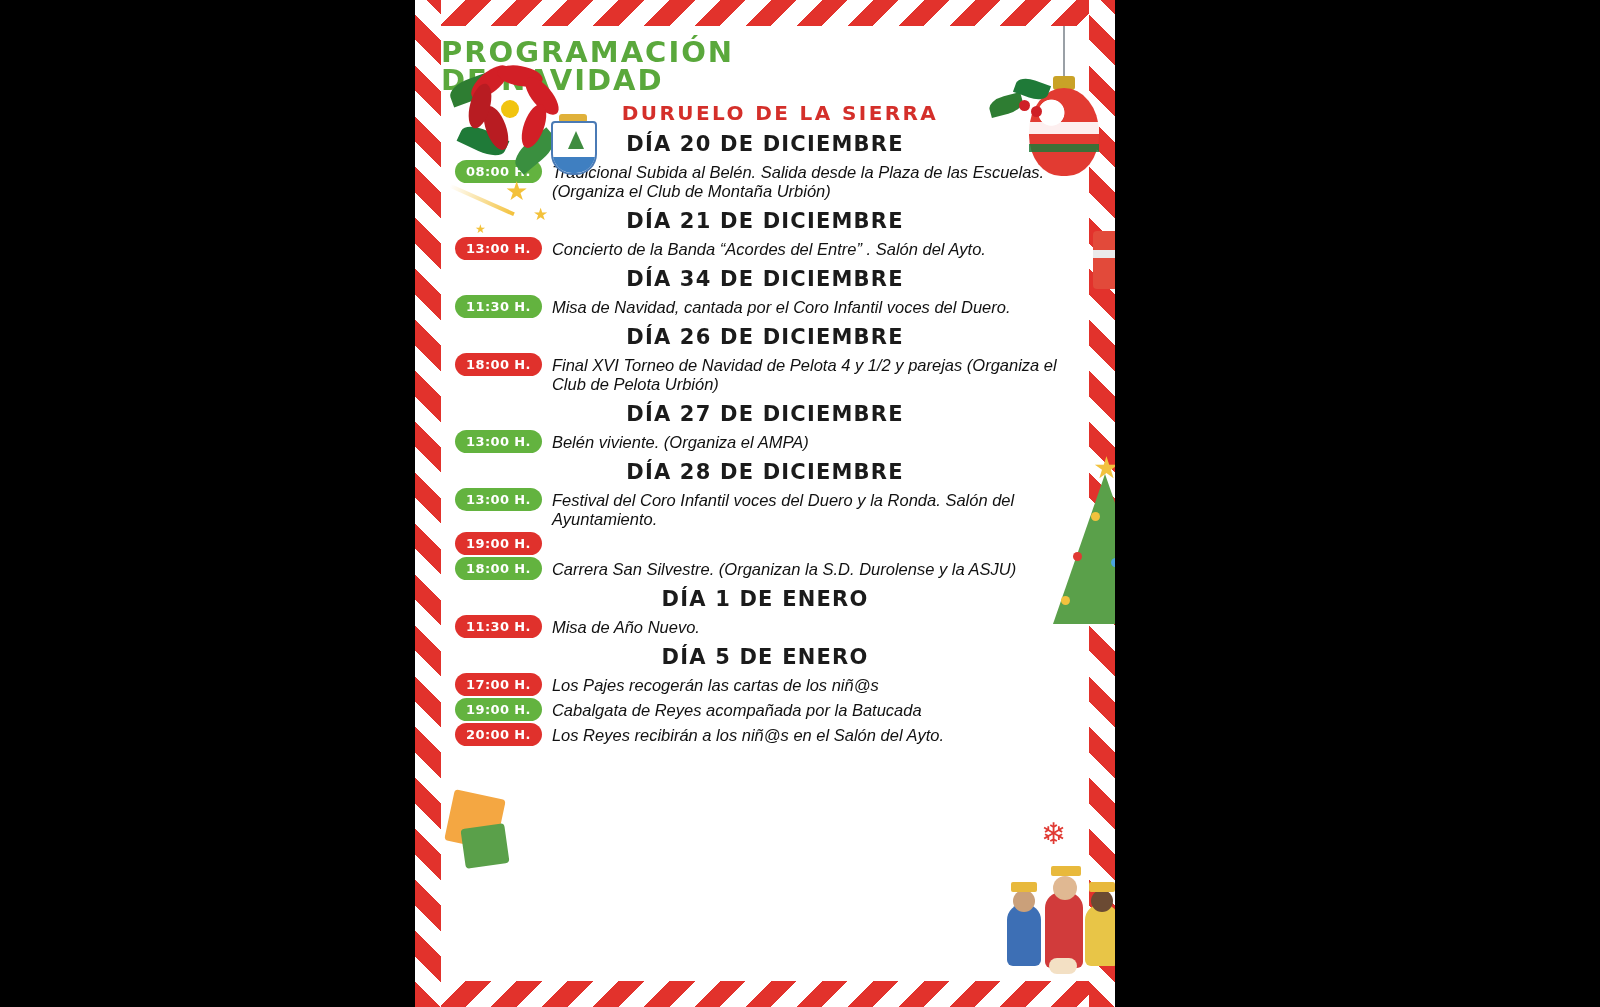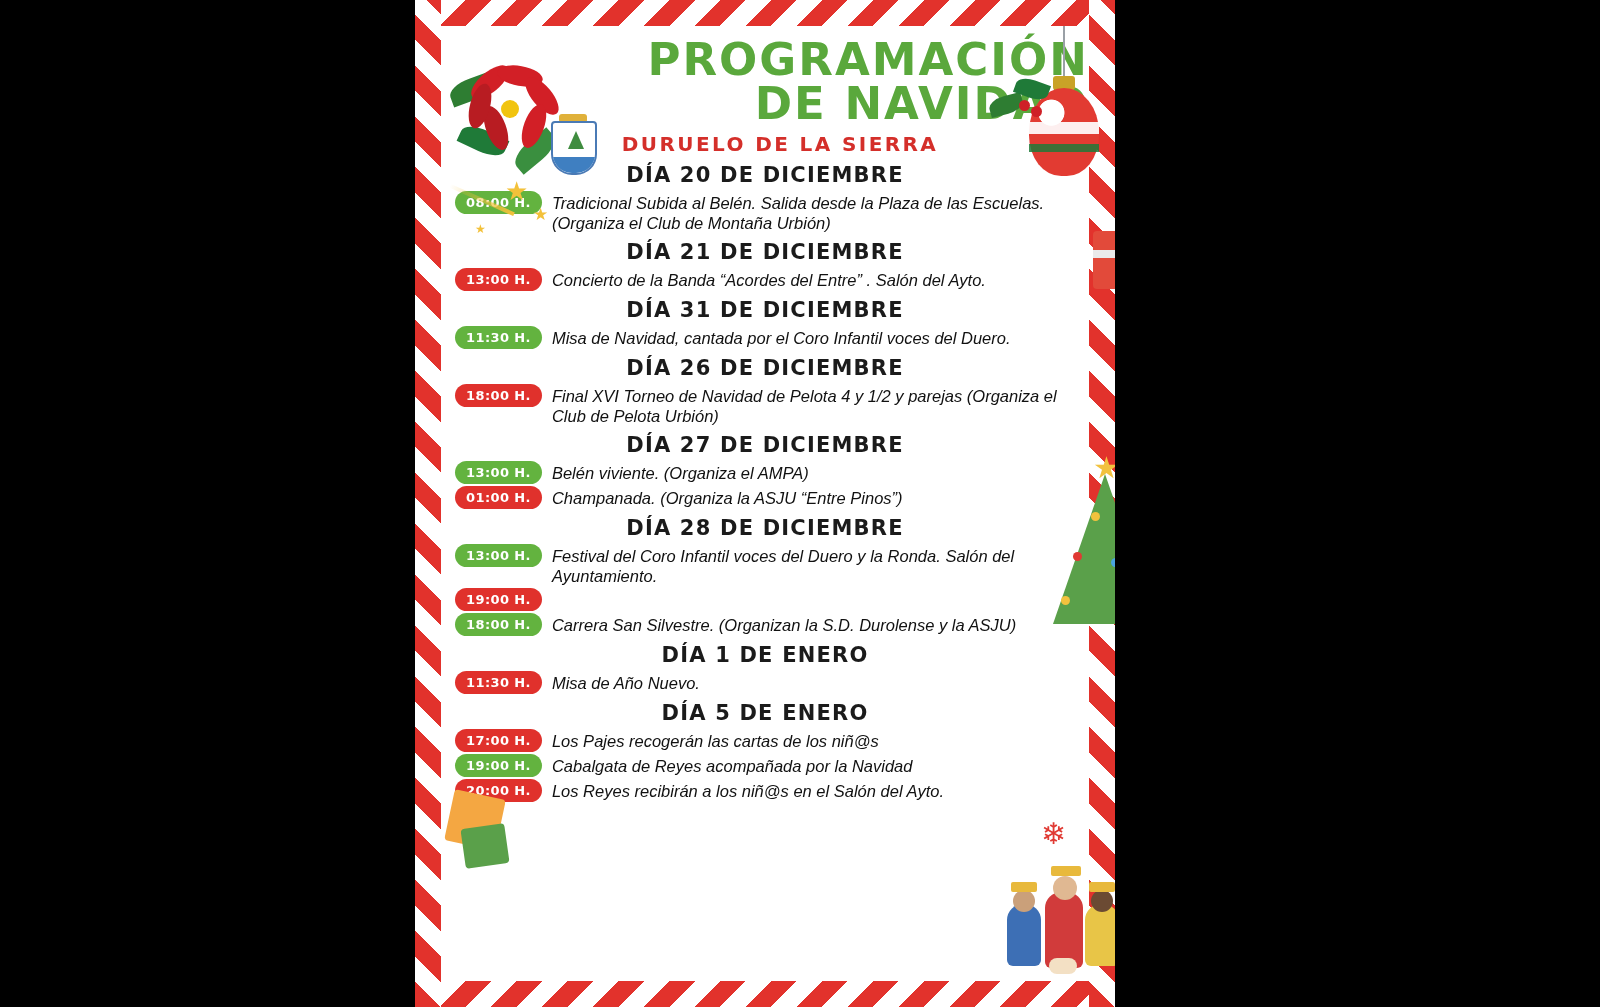--- a/index.html
+++ b/index.html
@@ -20,22 +20,22 @@
   .stripe.bottom{left:0;bottom:0;width:700px;height:26px;}
   .stripe.left{left:0;top:0;width:26px;height:1007px;
     background:repeating-linear-gradient(45deg,#e2322c 0 18px,#ffffff 18px 36px);}
   .stripe.right{right:0;top:0;width:26px;height:1007px;
     background:repeating-linear-gradient(45deg,#e2322c 0 18px,#ffffff 18px 36px);}
 
   .inner{position:absolute;left:26px;top:26px;width:648px;height:955px;background:#fff;}
 
   
   .title{
-    text-align:right;color:#5aa83c;font-weight:700;letter-spacing:2px;
-    font-size:45px;line-height:0.98;margin-top:12px;
+    text-align:left;color:#5aa83c;font-weight:700;letter-spacing:2px;
+    font-size:29px;line-height:0.98;margin-top:12px;
     font-family:"DejaVu Sans",sans-serif;
   }
   .title .l2{display:block;}
   .subtitle{
     text-align:center;color:#d42f2a;font-weight:700;letter-spacing:2.4px;
     font-size:20px;margin-top:6px;margin-left:30px;
     font-family:"DejaVu Sans",sans-serif;
   }
 
   
@@ -208,39 +208,35 @@
           <div class="day">DÍA 20 DE DICIEMBRE</div>
           <div class="row">
             <span class="pill green">08:00 H.</span>
             <span class="desc">Tradicional Subida al Belén. Salida desde la Plaza de las Escuelas. (Organiza el Club de Montaña Urbión)</span>
           </div>
           <div class="day">DÍA 21 DE DICIEMBRE</div>
           <div class="row">
             <span class="pill red">13:00 H.</span>
             <span class="desc">Concierto de la  Banda “Acordes del Entre” . Salón del Ayto.</span>
           </div>
-          <div class="day">DÍA 31 DE DICIEMBRE</div>
+          <div class="day">DÍA 34 DE DICIEMBRE</div>
           <div class="row">
             <span class="pill green">11:30 H.</span>
             <span class="desc">Misa de Navidad, cantada por el Coro Infantil voces del Duero.</span>
           </div>
           <div class="day">DÍA 26 DE DICIEMBRE</div>
           <div class="row">
             <span class="pill red">18:00 H.</span>
             <span class="desc">Final XVI Torneo de Navidad de Pelota 4 y 1/2 y parejas (Organiza el Club de Pelota Urbión)</span>
           </div>
           <div class="day">DÍA 27 DE DICIEMBRE</div>
           <div class="row">
             <span class="pill green">13:00 H.</span>
             <span class="desc">Belén viviente. (Organiza el AMPA)</span>
           </div>
-          <div class="row">
-            <span class="pill red">01:00 H.</span>
-            <span class="desc">Champanada. (Organiza la ASJU “Entre Pinos”)</span>
-          </div>
           <div class="day">DÍA 28 DE DICIEMBRE</div>
           <div class="row">
             <span class="pill green">13:00 H.</span>
             <span class="desc">Festival  del Coro Infantil voces del Duero y la Ronda. Salón del Ayuntamiento.</span>
           </div>
           <div class="row">
             <span class="pill red">19:00 H.</span>
           </div>
           <div class="row">
             <span class="pill green">18:00 H.</span>
@@ -251,21 +247,21 @@
             <span class="pill red">11:30 H.</span>
             <span class="desc">Misa de Año Nuevo.</span>
           </div>
           <div class="day">DÍA 5 DE ENERO</div>
           <div class="row">
             <span class="pill red">17:00 H.</span>
             <span class="desc">Los Pajes recogerán las cartas de los niñ@s</span>
           </div>
           <div class="row">
             <span class="pill green">19:00 H.</span>
-            <span class="desc">Cabalgata de Reyes acompañada por la Navidad</span>
+            <span class="desc">Cabalgata de Reyes acompañada por la Batucada</span>
           </div>
           <div class="row">
             <span class="pill red">20:00 H.</span>
             <span class="desc">Los Reyes recibirán a los niñ@s en el Salón del Ayto.</span>
           </div>
         </div>
 
     </div>
   </div>
 </div>

